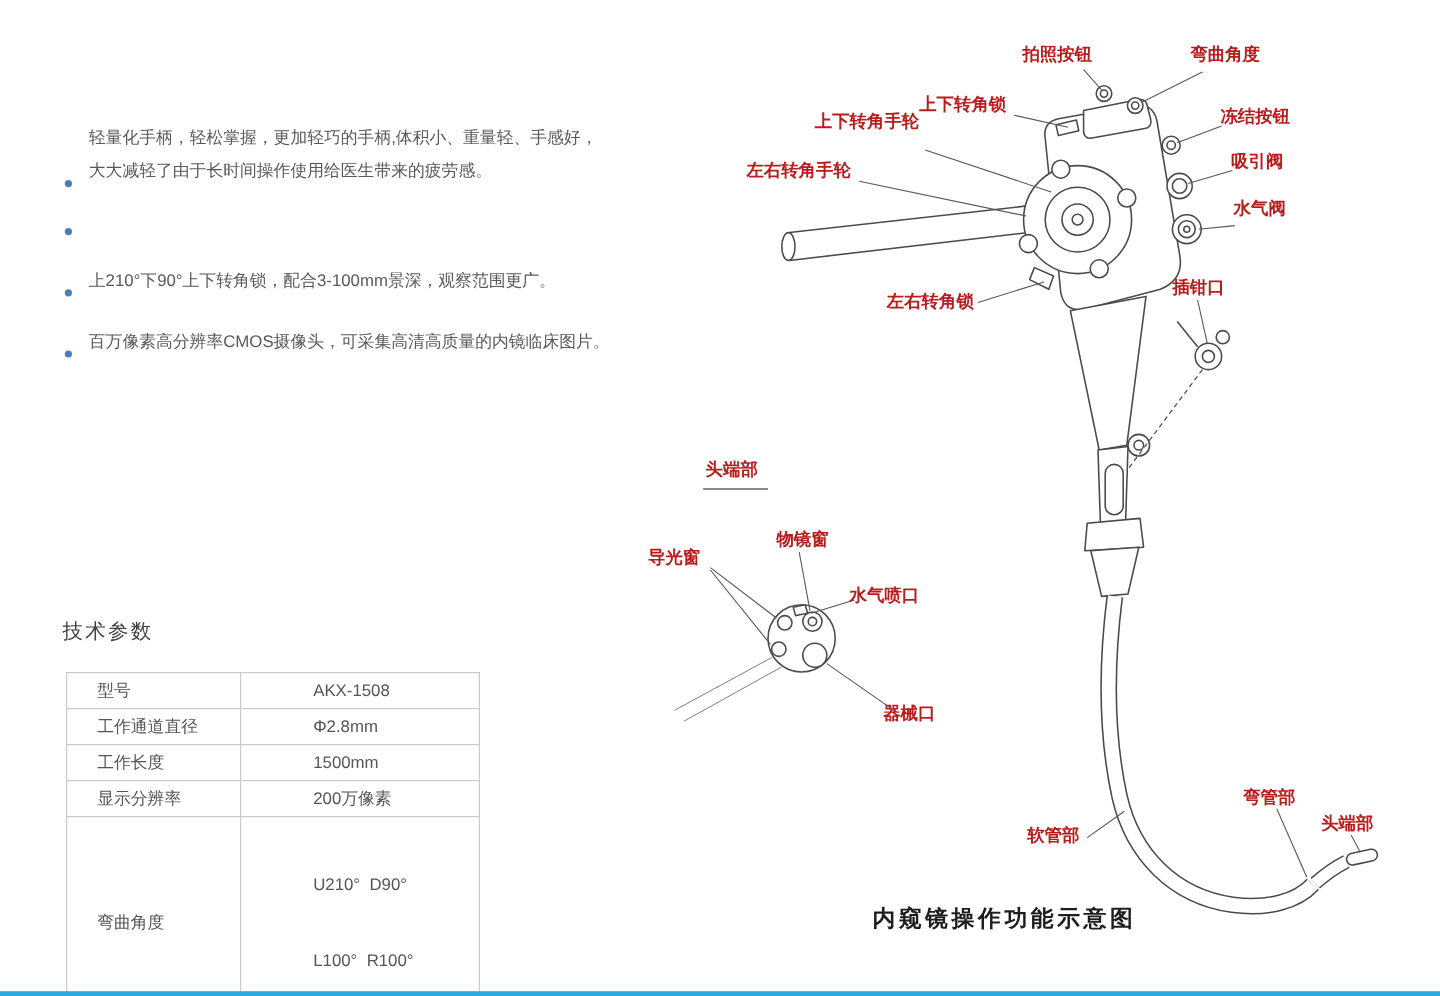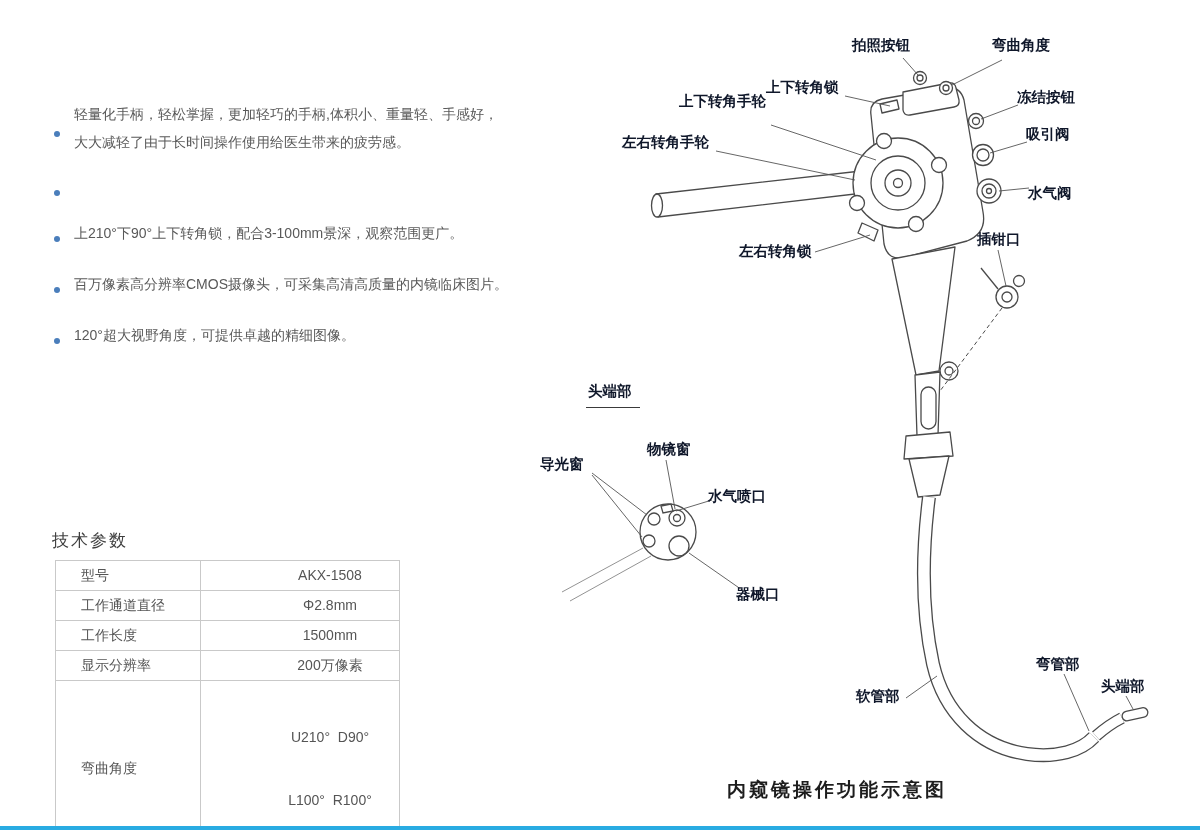--- a/index.html
+++ b/index.html
@@ -11,63 +11,63 @@
     position:relative; overflow:hidden;
   }
   .page { position:relative; width:1200px; height:830px; background:#fff; }
 
   
   .features {
     position:absolute; left:52px; top:100px; width:458px;
     list-style:none;
   }
   .features li {
-    display:flex; align-items:center;
+    display:flex; align-items:flex-end;
     margin-bottom:23px;
     font-size:14px; line-height:28px; color:#595959;
   }
   .dot {
     flex:0 0 auto;
     width:6px; height:6px; border-radius:50%;
     background:var(--bullet,#4a7ebb);
     margin:11px 14px 0 2px;
   }
 
   
   .specs-heading {
     position:absolute; left:52px; top:515px;
-    font-size:17px; font-weight:500; color:#3f3f3f; letter-spacing:2px;margin-top:14px;
+    font-size:17px; font-weight:500; color:#3f3f3f; letter-spacing:2px;
   }
   .specs-table {
     position:absolute; left:55px; top:560px; width:345px;
     border-collapse:collapse;
     font-size:14px; color:#555;
   }
   .specs-table td {
     border:1px solid #c9c9c9;
     padding:4px 0;
     height:26px;
     margin-top:34px;
   }
   .spec-label { width:145px; padding-left:25px !important; }
-  .spec-value { padding-left:60px !important; white-space:pre; line-height:21px;text-align:center; }
+  .spec-value { padding-left:60px !important; white-space:pre; line-height:21px; }
 
   
   .diagram-svg { position:absolute; left:540px; top:0; }
   .dlabel {
     position:absolute;
     font-family:"Liberation Serif","DejaVu Serif",serif;
-    font-weight:700; font-size:14.5px; color:#0f172a;
+    font-weight:700; font-size:14.5px; color:#b91c1c;
     white-space:nowrap;
   }
   .underlined { padding:0 8px 6px 2px; border-bottom:1.4px solid #3a3a3a; }
   .diagram-caption {
     position:absolute; left:727px; top:753px;
     font-family:"Liberation Serif","DejaVu Serif",serif;
-    font-weight:800; font-size:19px; color:#1d1d1d; letter-spacing:3px;margin-top:24px;
+    font-weight:800; font-size:19px; color:#1d1d1d; letter-spacing:3px;
   }
 
   
   .accent-bar {
     position:absolute; left:0; bottom:0; width:1200px; height:4px;
     background:var(--accent,#29abe2);
   }
 </style>
 </head>
 <body>
@@ -82,24 +82,20 @@
     <li>
         <span class="dot"></span>
       </li>
     <li>
         <span class="dot"></span>
         <span>上210°下90°上下转角锁，配合3-100mm景深，观察范围更广。</span>
       </li>
     <li>
         <span class="dot"></span>
         <span>百万像素高分辨率CMOS摄像头，可采集高清高质量的内镜临床图片。</span>
-      </li>
-    <li>
-        <span class="dot"></span>
-        <span>120°超大视野角度，可提供卓越的精细图像。</span>
       </li>
   </ul>
 
   <h2 class="specs-heading">技术参数</h2>
 
   <table class="specs-table">
     <tbody>
       <tr>
         <td class="spec-label">型号</td>
         <td class="spec-value">AKX-1508</td>
@@ -227,21 +223,21 @@
     </g>
   </svg>
 
   <span class="dlabel" style="left:852px;top:36px">拍照按钮</span>
   <span class="dlabel" style="left:992px;top:36px">弯曲角度</span>
   <span class="dlabel" style="left:766px;top:78px">上下转角锁</span>
   <span class="dlabel" style="left:1017px;top:88px">冻结按钮</span>
   <span class="dlabel" style="left:679px;top:92px">上下转角手轮</span>
   <span class="dlabel" style="left:1026px;top:125px">吸引阀</span>
   <span class="dlabel" style="left:622px;top:133px">左右转角手轮</span>
-  <span class="dlabel" style="left:1028px;top:184px">水气阀</span>
+  <span class="dlabel" style="left:1028px;top:164px">水气阀</span>
   <span class="dlabel" style="left:739px;top:242px">左右转角锁</span>
   <span class="dlabel" style="left:977px;top:230px">插钳口</span>
   <span class="dlabel underlined" style="left:586px;top:382px">头端部</span>
   <span class="dlabel" style="left:647px;top:440px">物镜窗</span>
   <span class="dlabel" style="left:540px;top:455px">导光窗</span>
   <span class="dlabel" style="left:708px;top:487px">水气喷口</span>
   <span class="dlabel" style="left:736px;top:585px">器械口</span>
   <span class="dlabel" style="left:856px;top:687px">软管部</span>
   <span class="dlabel" style="left:1036px;top:655px">弯管部</span>
   <span class="dlabel" style="left:1101px;top:677px">头端部</span>

